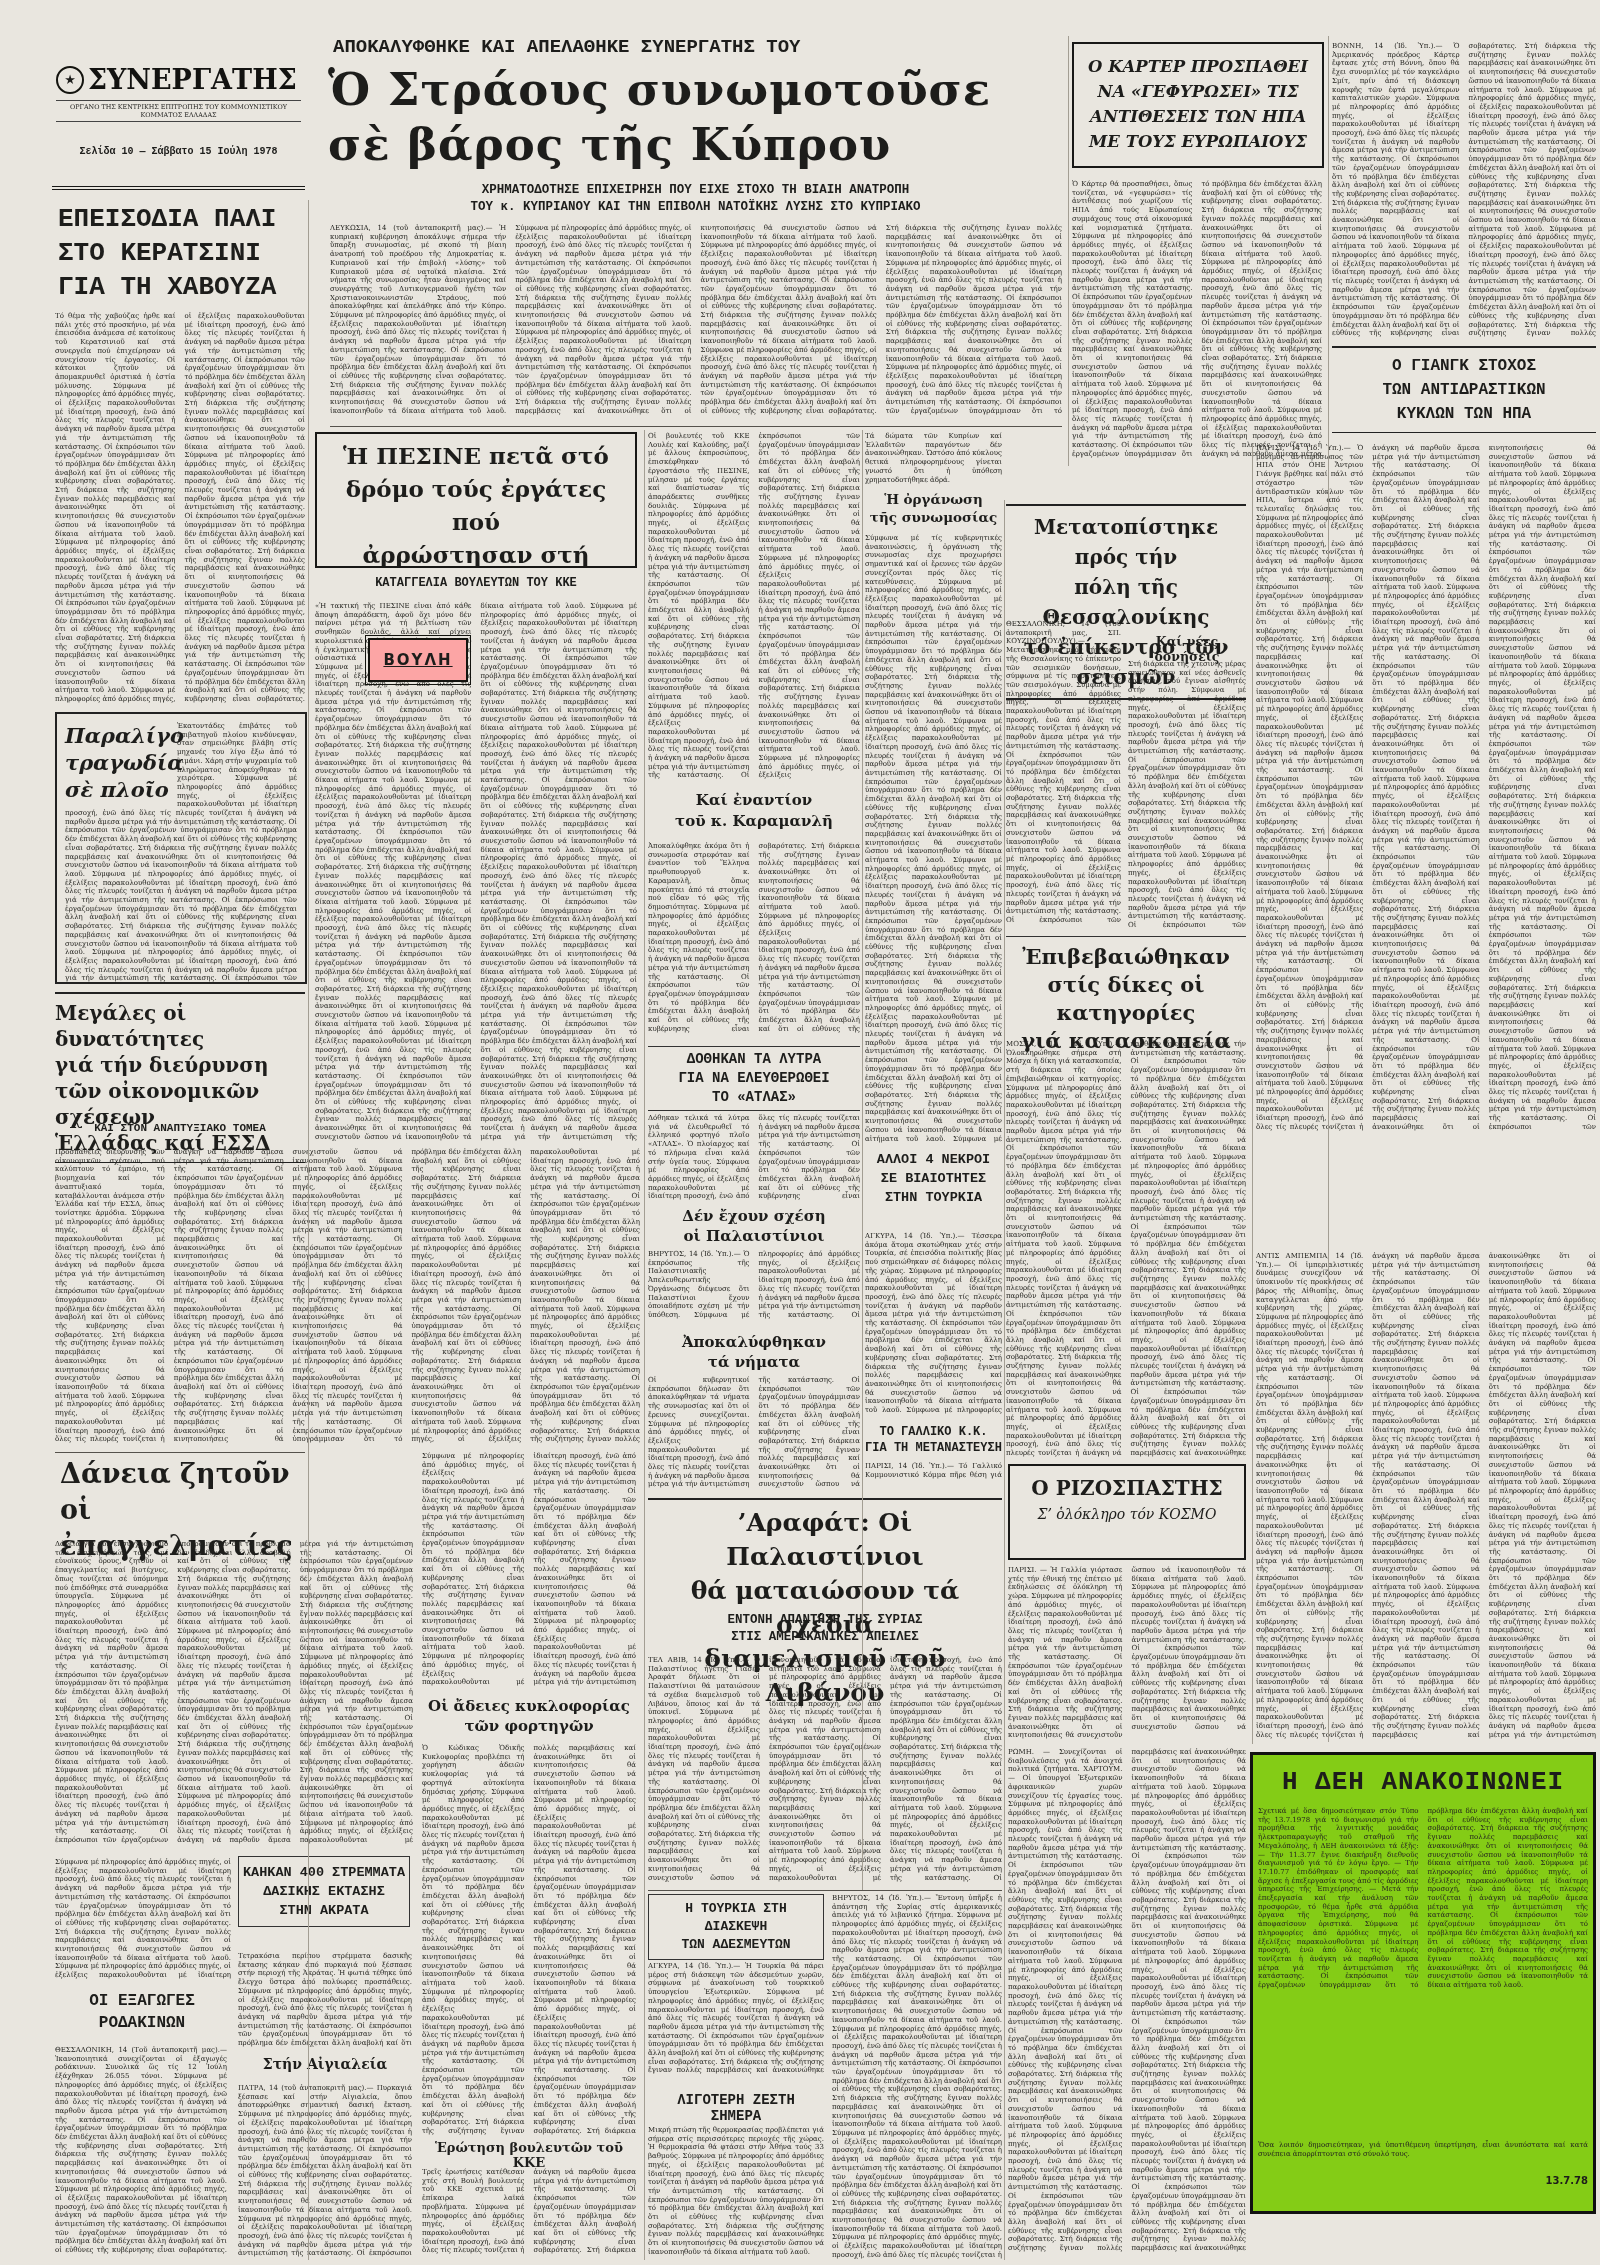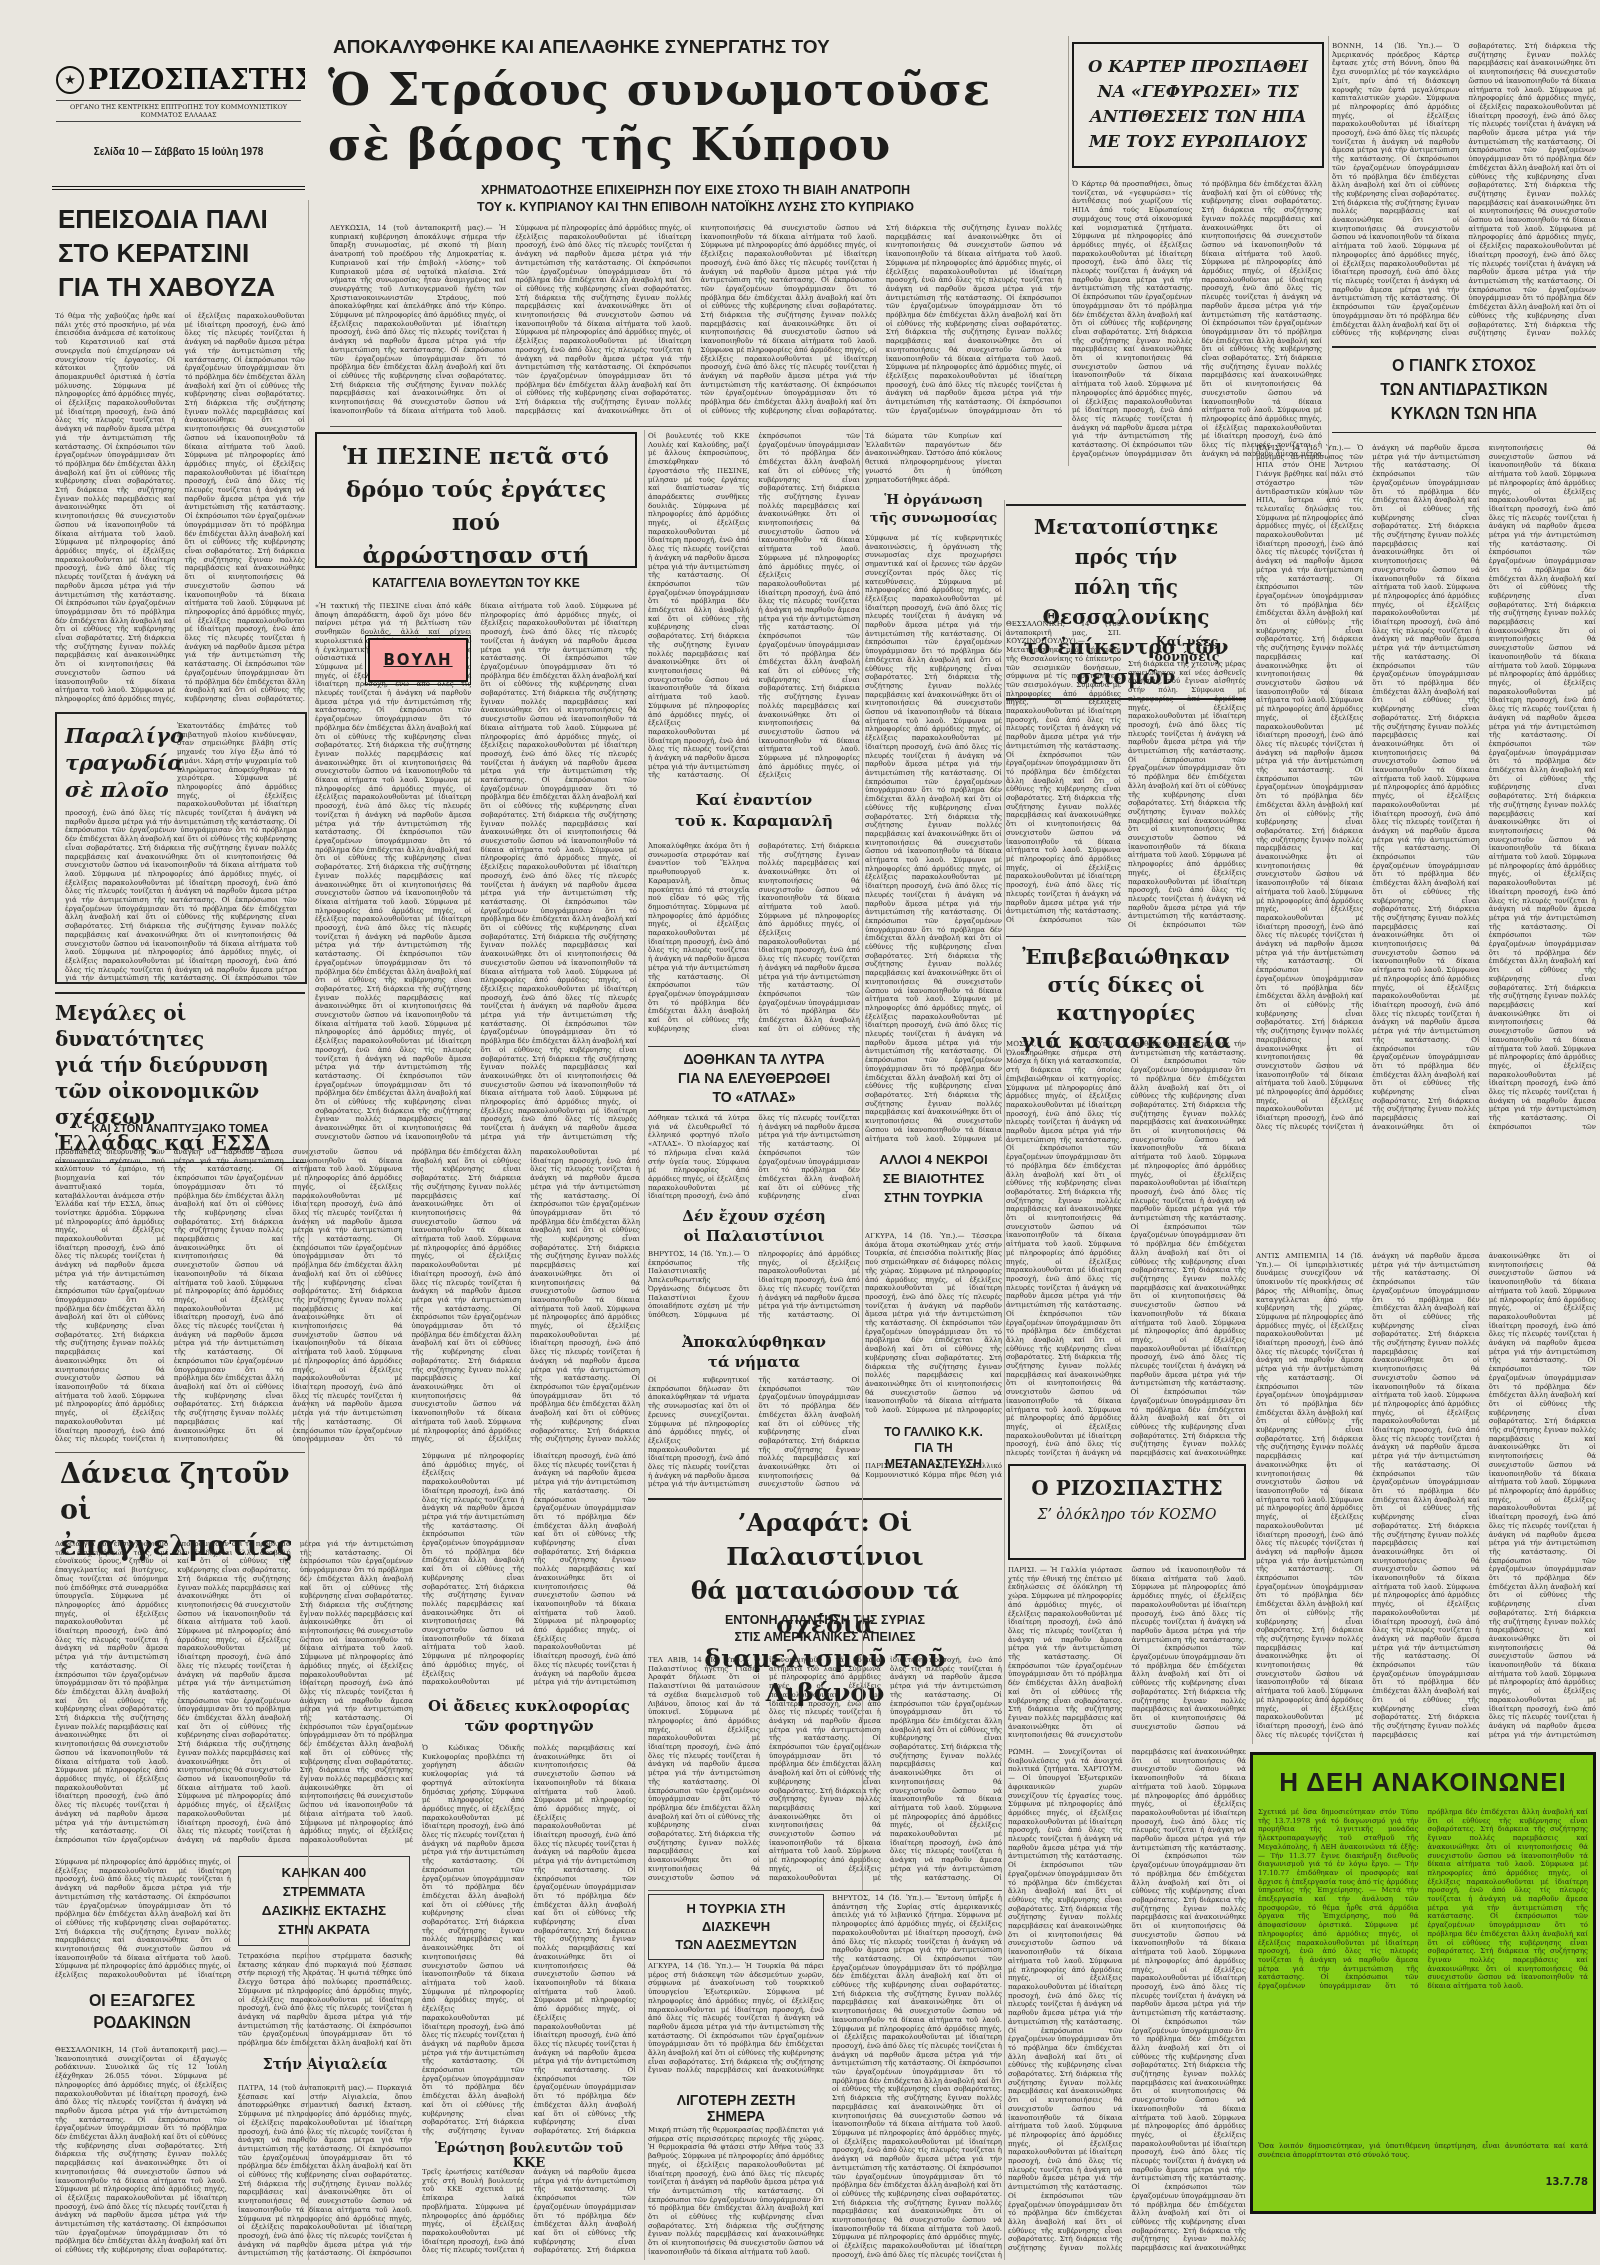--- a/index.html
+++ b/index.html
@@ -1,20 +1,20 @@
 <!DOCTYPE html>
 <html><head>
 <meta charset="utf-8">
 <style>
   html,body{margin:0;padding:0;background:#7d7a72;}
   .page{position:relative;width:1600px;height:2265px;margin:0 auto;background:#e9e6df;overflow:hidden;
         font-family:"DejaVu Serif",serif;color:#1d1d1b;}
   .blk{position:absolute;box-sizing:border-box;overflow:hidden;}
   .t{white-space:pre-line;}
-  .sans{font-family:Liberation Sans, sans-serif;font-weight:bold;}
+  .sans{font-family:Liberation Mono, monospace;font-weight:bold;}
   .serif{font-family:"DejaVu Serif",serif;font-weight:bold;}
   .ctr{text-align:center;}
   .body{font-family:"DejaVu Serif",serif;font-size:7px;line-height:8.7px;text-align:justify;color:#23231f;column-gap:9px;}
   .box{border:2px solid #181816;background:#e9e6df;}
   .vr{position:absolute;width:1px;background:#a39e93;}
   .hr{position:absolute;height:1px;background:#55524c;}
   .masthead{border-bottom:4px double #181816;}
   .emblem{display:inline-flex;width:24px;height:24px;border:2px solid #14140f;border-radius:50%;
           align-items:center;justify-content:center;font-size:13px;margin-right:4px;flex:0 0 auto;}
   .logo-row{display:flex;align-items:center;}
@@ -24,21 +24,21 @@
   .deiDate{text-align:right;font-family:"DejaVu Sans",sans-serif;font-weight:bold;font-size:10px;margin-top:6px;}
 </style>
 </head>
 <body>
 
 <div class="page">
 
   <div class="blk masthead" style="left:52px;top:58px;width:253px;height:132px;padding:6px 4px;">
     <div class="logo-row">
       <span class="emblem">★</span>
-      <span class="logo-text">ΡΙΖΟΣΠΑΣΤΗΣ</span>
+      <span class="logo-text">ΣΥΝΕΡΓΑΤΗΣ</span>
     </div>
     <div class="ctr" style="font-size:6.4px;margin-top:5px;border-top:1px solid #444;border-bottom:1px solid #444;padding:2px 0;">ΟΡΓΑΝΟ ΤΗΣ ΚΕΝΤΡΙΚΗΣ ΕΠΙΤΡΟΠΗΣ ΤΟΥ ΚΟΜΜΟΥΝΙΣΤΙΚΟΥ ΚΟΜΜΑΤΟΣ ΕΛΛΑΔΑΣ</div>
     <div class="sans ctr" style="font-size:10px;margin-top:24px;">Σελίδα 10 — Σάββατο 15 Ιούλη 1978</div>
   </div>
 
   <div class="blk sans" style="left:333px;top:36px;width:730px;font-size:19px;">ΑΠΟΚΑΛΥΦΘΗΚΕ ΚΑΙ ΑΠΕΛΑΘΗΚΕ ΣΥΝΕΡΓΑΤΗΣ ΤΟΥ</div>
   <div class="blk t serif" style="left:328px;top:62px;width:735px;font-size:45px;line-height:55px;letter-spacing:1px;">Ὁ Στράους συνωμοτοῦσε
 σὲ βάρος τῆς Κύπρου</div>
   <div class="blk t sans ctr" style="left:333px;top:182px;width:725px;font-size:12.5px;line-height:17px;">ΧΡΗΜΑΤΟΔΟΤΗΣΕ ΕΠΙΧΕΙΡΗΣΗ ΠΟΥ ΕΙΧΕ ΣΤΟΧΟ ΤΗ ΒΙΑΙΗ ΑΝΑΤΡΟΠΗ
 ΤΟΥ κ. ΚΥΠΡΙΑΝΟΥ ΚΑΙ ΤΗΝ ΕΠΙΒΟΛΗ ΝΑΤΟΪΚΗΣ ΛΥΣΗΣ ΣΤΟ ΚΥΠΡΙΑΚΟ</div>

